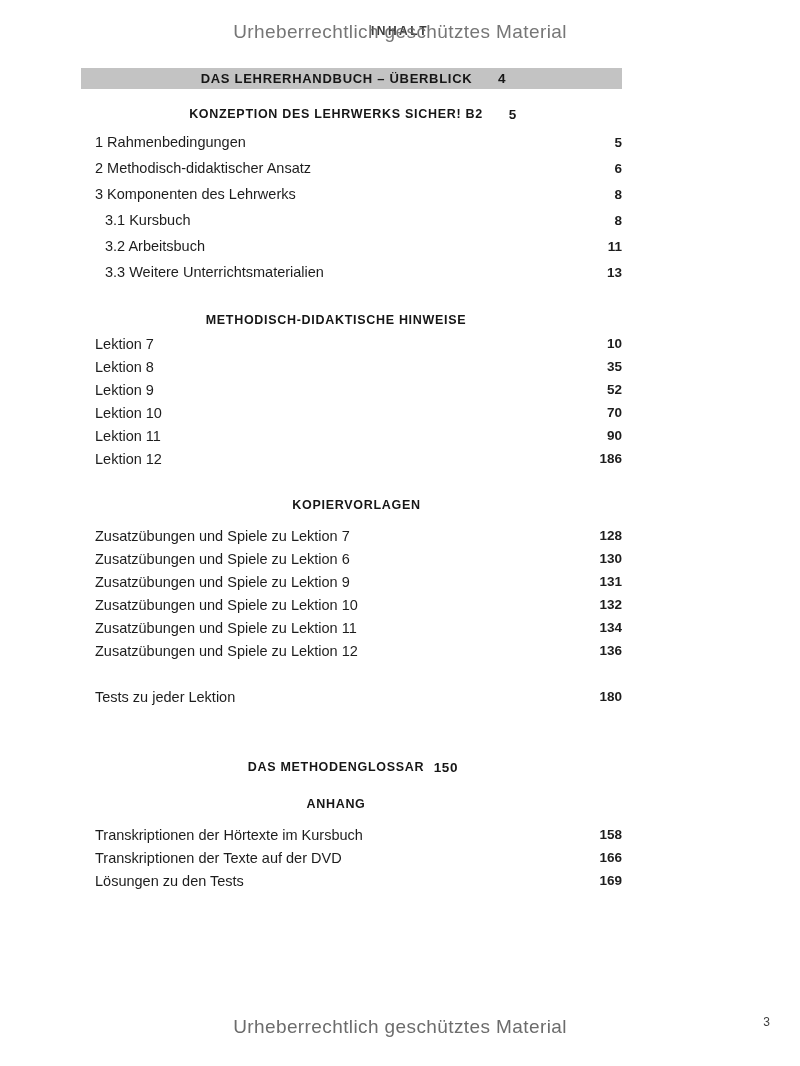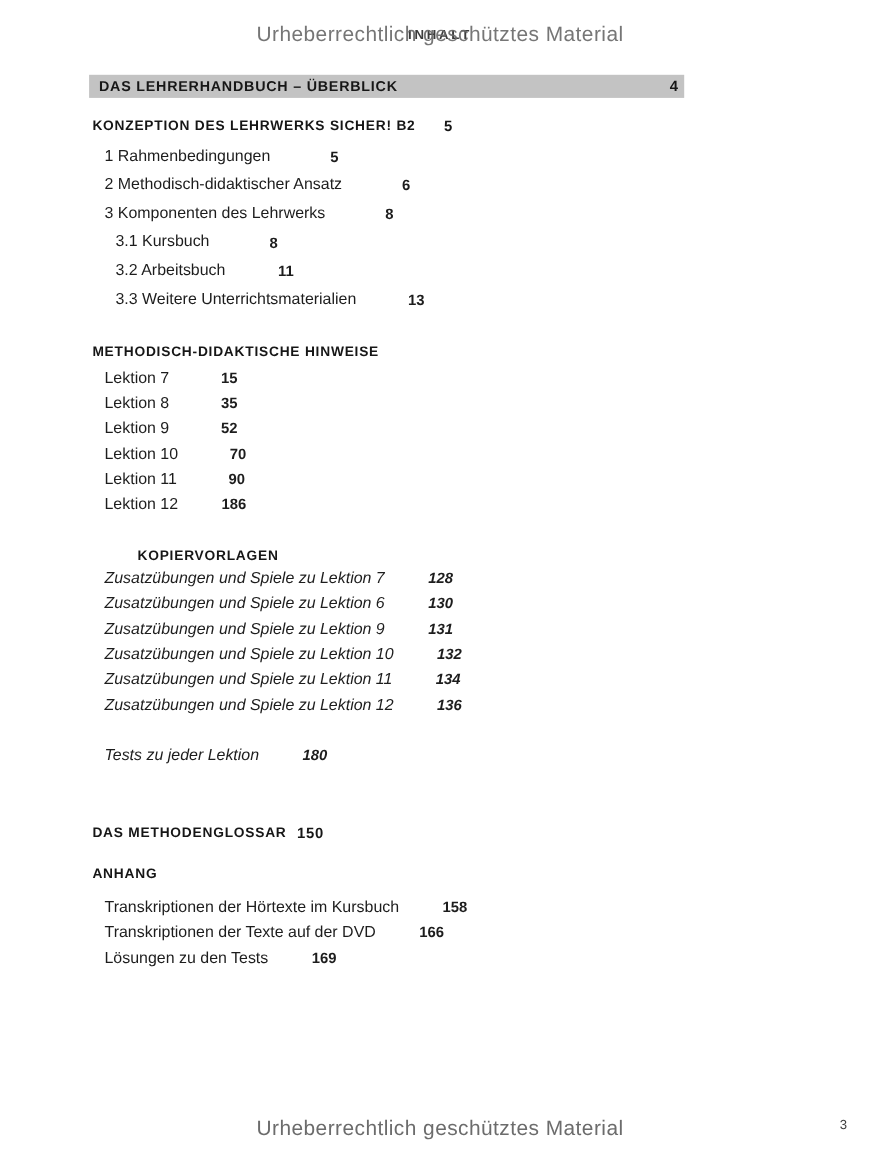--- a/index.html
+++ b/index.html
@@ -27,53 +27,52 @@
     font-size: 19px; color: rgba(108,108,108,0.93); letter-spacing: 0.4px;
   }
 
   
   .content { position: absolute; left: 84px; top: 68px; width: 538px; }
 
   .bar {
     margin-left: -3px;
     height: 21px;
     background: #c3c3c3;
-    display: flex; justify-content: space-between; align-items: center;
+    display: flex; justify-content: center; align-items: center;
     padding: 0 5px 0 9px;
     font-size: 13px; font-weight: 700; letter-spacing: 0.7px;
     color: #161616;
   }
   .bar .num { font-size: 13.5px; }
 
   .heading {
-    display: flex; justify-content: flex-start; align-items: center;
+    display: flex; justify-content: center; align-items: center;
     height: 18px;
     font-size: 12.5px; font-weight: 700; letter-spacing: 0.7px;
     color: #161616;
   }
   .heading .num { font-size: 13.5px; }
 
   .trow {
-    display: flex; align-items: center;
+    display: flex; justify-content: space-between; align-items: center;
     height: 23px;
     font-size: 14.5px;
-    gap: 28px;
   }
   .sec1 .trow { height: 26px; }
   .num { font-weight: 700; font-size: 13.5px; text-align: right; min-width: 34px; }
 
   .ind1 { padding-left: 11px; }
   .ind2 { padding-left: 21px; }
 
   .sec1 .heading { margin-top: 16px; }
   .sec1 .rows { margin-top: 6px; }
   .sec2 .heading { margin-top: 26px; }
   .sec2 .rows { margin-top: 3px; }
   .sec3 .heading { margin-top: 26px; margin-left: 41px; }
-  .sec3 .rows { margin-top: 0; font-style: italic; }
+  .sec3 .rows { margin-top: 10px; }
   .row-tests { margin-top: 23px; }
   .sec4 .heading { margin-top: 50px; }
   .sec5 .heading { margin-top: 19px; }
   .sec5 .rows { margin-top: 10px; }
 
   
   .watermark-bottom {
     position: absolute; top: 1016px; left: 0; right: 0;
     text-align: center;
     font-size: 19px; color: #6c6c6c; letter-spacing: 0.4px;
@@ -134,21 +133,21 @@
     </div>
 
     <div class="sec2">
       <div class="heading">
         <span>METHODISCH-DIDAKTISCHE HINWEISE</span>
         <span class="num"></span>
       </div>
       <div class="rows">
         <div class="trow ind1">
           <span>Lektion 7</span>
-          <span class="num">15</span>
+          <span class="num">10</span>
         </div>
         <div class="trow ind1">
           <span>Lektion 8</span>
           <span class="num">35</span>
         </div>
         <div class="trow ind1">
           <span>Lektion 9</span>
           <span class="num">52</span>
         </div>
         <div class="trow ind1">

